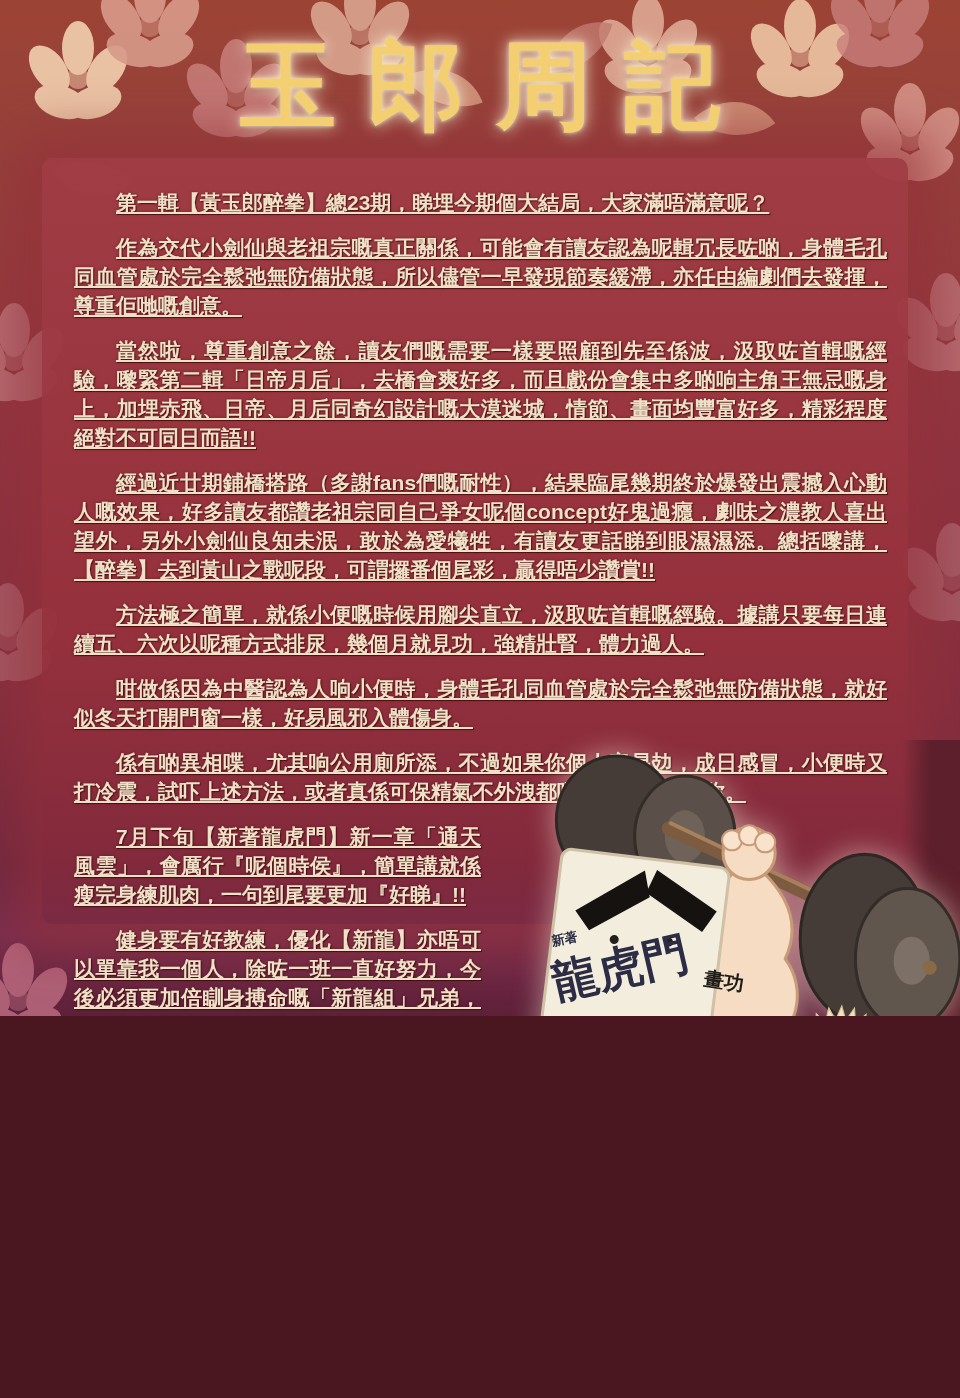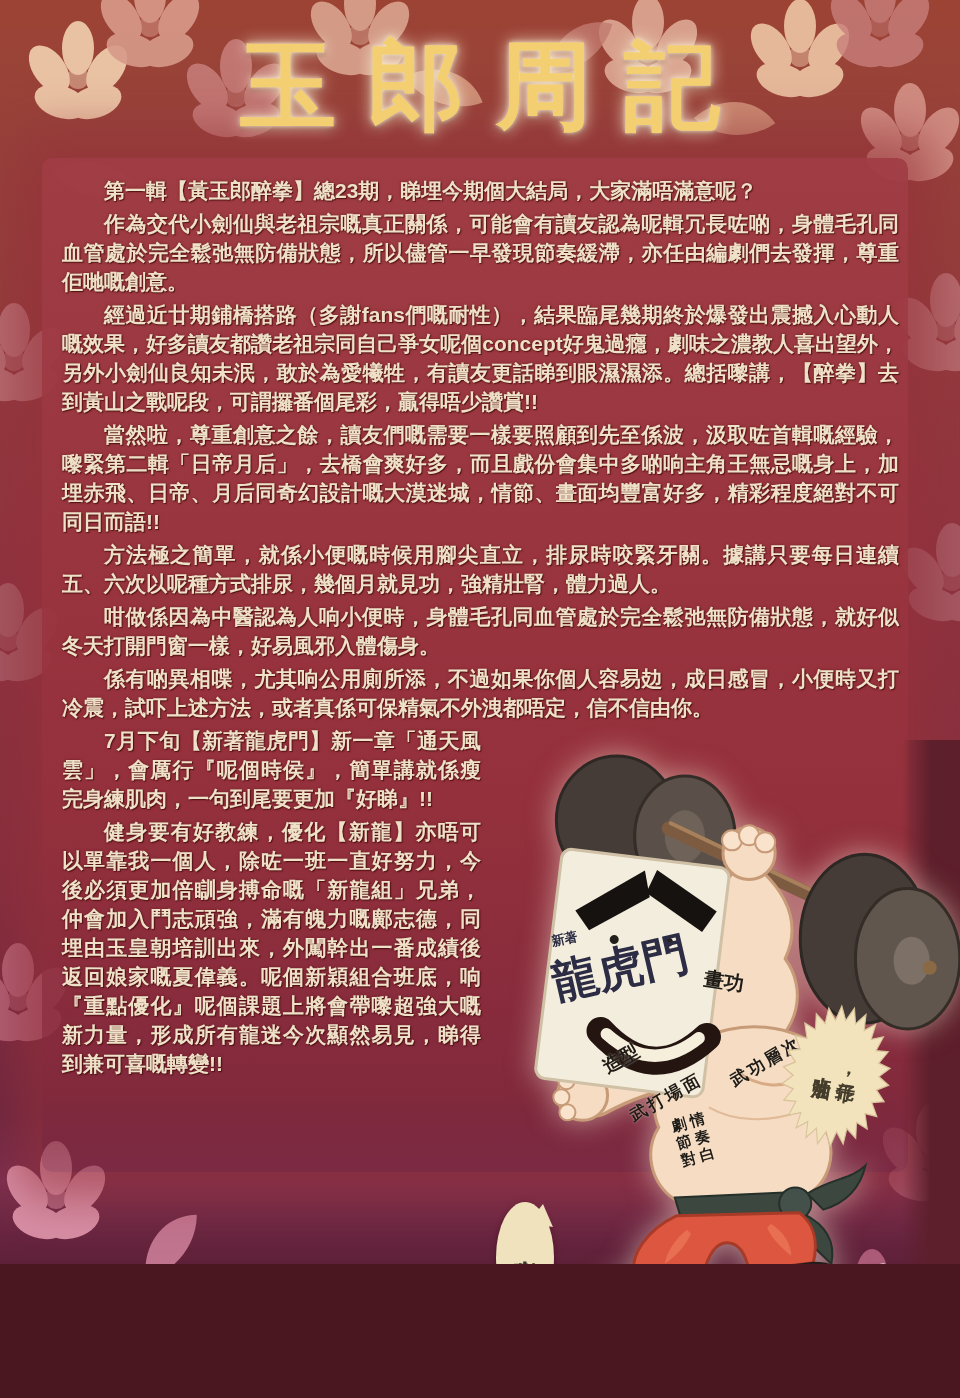--- a/index.html
+++ b/index.html
@@ -1,17 +1,17 @@
 <!DOCTYPE html>
 <html><head>
 <meta charset="utf-8">
 <style>
   html,body{margin:0;padding:0;background:#4a1620;}
   .page{
-    position:relative;width:960px;height:1264px;overflow:hidden;
+    position:relative;width:960px;height:1016px;overflow:hidden;
     font-family:"Liberation Sans",sans-serif;
     background:linear-gradient(180deg,#9c4334 0%,#97423a 10%,#8f3340 45%,#852e3e 70%,#6e2740 88%,#632443 100%);
   }
   
   .bottom-band{position:absolute;left:0;bottom:0;width:100%;height:150px;
     background:linear-gradient(0deg,#5e2038 0%,#7b2f4e 55%,rgba(123,47,78,0) 100%);}
   .bg-flora{position:absolute;left:0;top:0;z-index:0;}
   .curtain{position:absolute;right:0;top:740px;width:58px;height:560px;z-index:1;
     background:linear-gradient(90deg,rgba(93,31,43,0),#5d1f2b 50%);}
   
@@ -20,21 +20,21 @@
     border-radius:10px;box-shadow:0 0 46px 26px rgba(148,48,58,.6);}
   
   .title{position:absolute;left:0;top:26px;width:100%;z-index:2;text-align:center;
     font-family:"DejaVu Serif",serif;font-weight:700;font-size:96px;line-height:120px;
     letter-spacing:32px;text-indent:32px;color:#f4cf72;
     text-shadow:0 0 16px rgba(255,244,214,.95),0 0 5px rgba(255,250,230,.85),0 3px 5px rgba(80,20,0,.55);}
   
   .article{position:absolute;left:58px;top:172px;width:845px;z-index:2;
     font-size:21px;font-weight:700;line-height:29px;color:#eee1c8;text-align:justify;
     text-shadow:1px 1px 1px rgba(60,5,5,.7),0 0 3px rgba(70,10,10,.5);}
-  .article p{margin:4px;text-indent:2em;}
+  .article p{margin:16px;text-indent:2em;text-decoration:underline;}
   .article p.gap{margin-top:24px;}
   .illu-spacer{float:right;width:418px;height:540px;margin:0 -10px 0 14px;}
   
   .illu{position:absolute;left:498px;top:750px;width:462px;height:570px;z-index:2;}
   .muscleman{position:absolute;left:0;top:0;filter:drop-shadow(0 0 14px rgba(255,244,224,.5));}
   .body-label{position:absolute;color:#1f1b16;font-weight:700;white-space:nowrap;
     text-shadow:0 0 2px rgba(250,240,220,.6);}
   .lbl-huagong{left:206px;top:218px;font-size:20px;transform:rotate(9deg);}
   .lbl-zaoxing{left:104px;top:296px;font-size:19px;transform:rotate(-30deg);}
   .lbl-wuda{left:128px;top:336px;font-size:17px;transform:rotate(-29deg);letter-spacing:3px;}
@@ -122,23 +122,23 @@
   </svg>
 
   <div class="panel"></div>
   <div class="curtain"></div>
 
   <div class="title">玉郎周記</div>
 
   <div class="article">
     <p>第一輯【黃玉郎醉拳】總23期，睇埋今期個大結局，大家滿唔滿意呢？</p>
     <p>作為交代小劍仙與老祖宗嘅真正關係，可能會有讀友認為呢輯冗長咗啲，身體毛孔同血管處於完全鬆弛無防備狀態，所以儘管一早發現節奏緩滯，亦任由編劇們去發揮，尊重佢哋嘅創意。</p>
+    <p>當然啦，尊重創意之餘，讀友們嘅需要一樣要照顧到先至係波，汲取咗首輯嘅經驗，嚟緊第二輯「日帝月后」，去橋會爽好多，而且戲份會集中多啲响主角王無忌嘅身上，加埋赤飛、日帝、月后同奇幻設計嘅大漠迷城，情節、畫面均豐富好多，精彩程度絕對不可同日而語!!</p>
     <p>經過近廿期鋪橋搭路（多謝fans們嘅耐性），結果臨尾幾期終於爆發出震撼入心動人嘅效果，好多讀友都讚老祖宗同自己爭女呢個concept好鬼過癮，劇味之濃教人喜出望外，另外小劍仙良知未泯，敢於為愛犧牲，有讀友更話睇到眼濕濕添。總括嚟講，【醉拳】去到黃山之戰呢段，可謂攞番個尾彩，贏得唔少讚賞!!</p>
-    <p>當然啦，尊重創意之餘，讀友們嘅需要一樣要照顧到先至係波，汲取咗首輯嘅經驗，嚟緊第二輯「日帝月后」，去橋會爽好多，而且戲份會集中多啲响主角王無忌嘅身上，加埋赤飛、日帝、月后同奇幻設計嘅大漠迷城，情節、畫面均豐富好多，精彩程度絕對不可同日而語!!</p>
-    <p>方法極之簡單，就係小便嘅時候用腳尖直立，排尿時咬緊牙關。據講只要每日連續五、六次以呢種方式排尿，幾個月就見功，強精壯腎，體力過人。</p>
+    <p>方法極之簡單，就係小便嘅時候用腳尖直立，汲取咗首輯嘅經驗。據講只要每日連續五、六次以呢種方式排尿，幾個月就見功，強精壯腎，體力過人。</p>
     <p>咁做係因為中醫認為人响小便時，身體毛孔同血管處於完全鬆弛無防備狀態，就好似冬天打開門窗一樣，好易風邪入體傷身。</p>
     <p>係有啲異相喋，尤其响公用廁所添，不過如果你個人容易攰，成日感冒，小便時又打冷震，試吓上述方法，或者真係可保精氣不外洩都唔定，信不信由你。</p>
     <div class="illu-spacer"></div>
     <p>7月下旬【新著龍虎門】新一章「通天風雲」，會厲行『呢個時侯』，簡單講就係瘦完身練肌肉，一句到尾要更加『好睇』!!</p>
     <p>健身要有好教練，優化【新龍】亦唔可以單靠我一個人，除咗一班一直好努力，今後必須更加倍瞓身搏命嘅「新龍組」兄弟，仲會加入鬥志頑強，滿有魄力嘅鄺志德，同埋由玉皇朝培訓出來，外闖幹出一番成績後返回娘家嘅夏偉義。呢個新穎組合班底，响『重點優化』呢個課題上將會帶嚟超強大嘅新力量，形成所有龍迷今次顯然易見，睇得到兼可喜嘅轉變!!</p>
   </div>
 
   <div class="illu">
     <svg class="muscleman" width="462" height="560" viewBox="0 0 460 558" aria-hidden="true">
 

